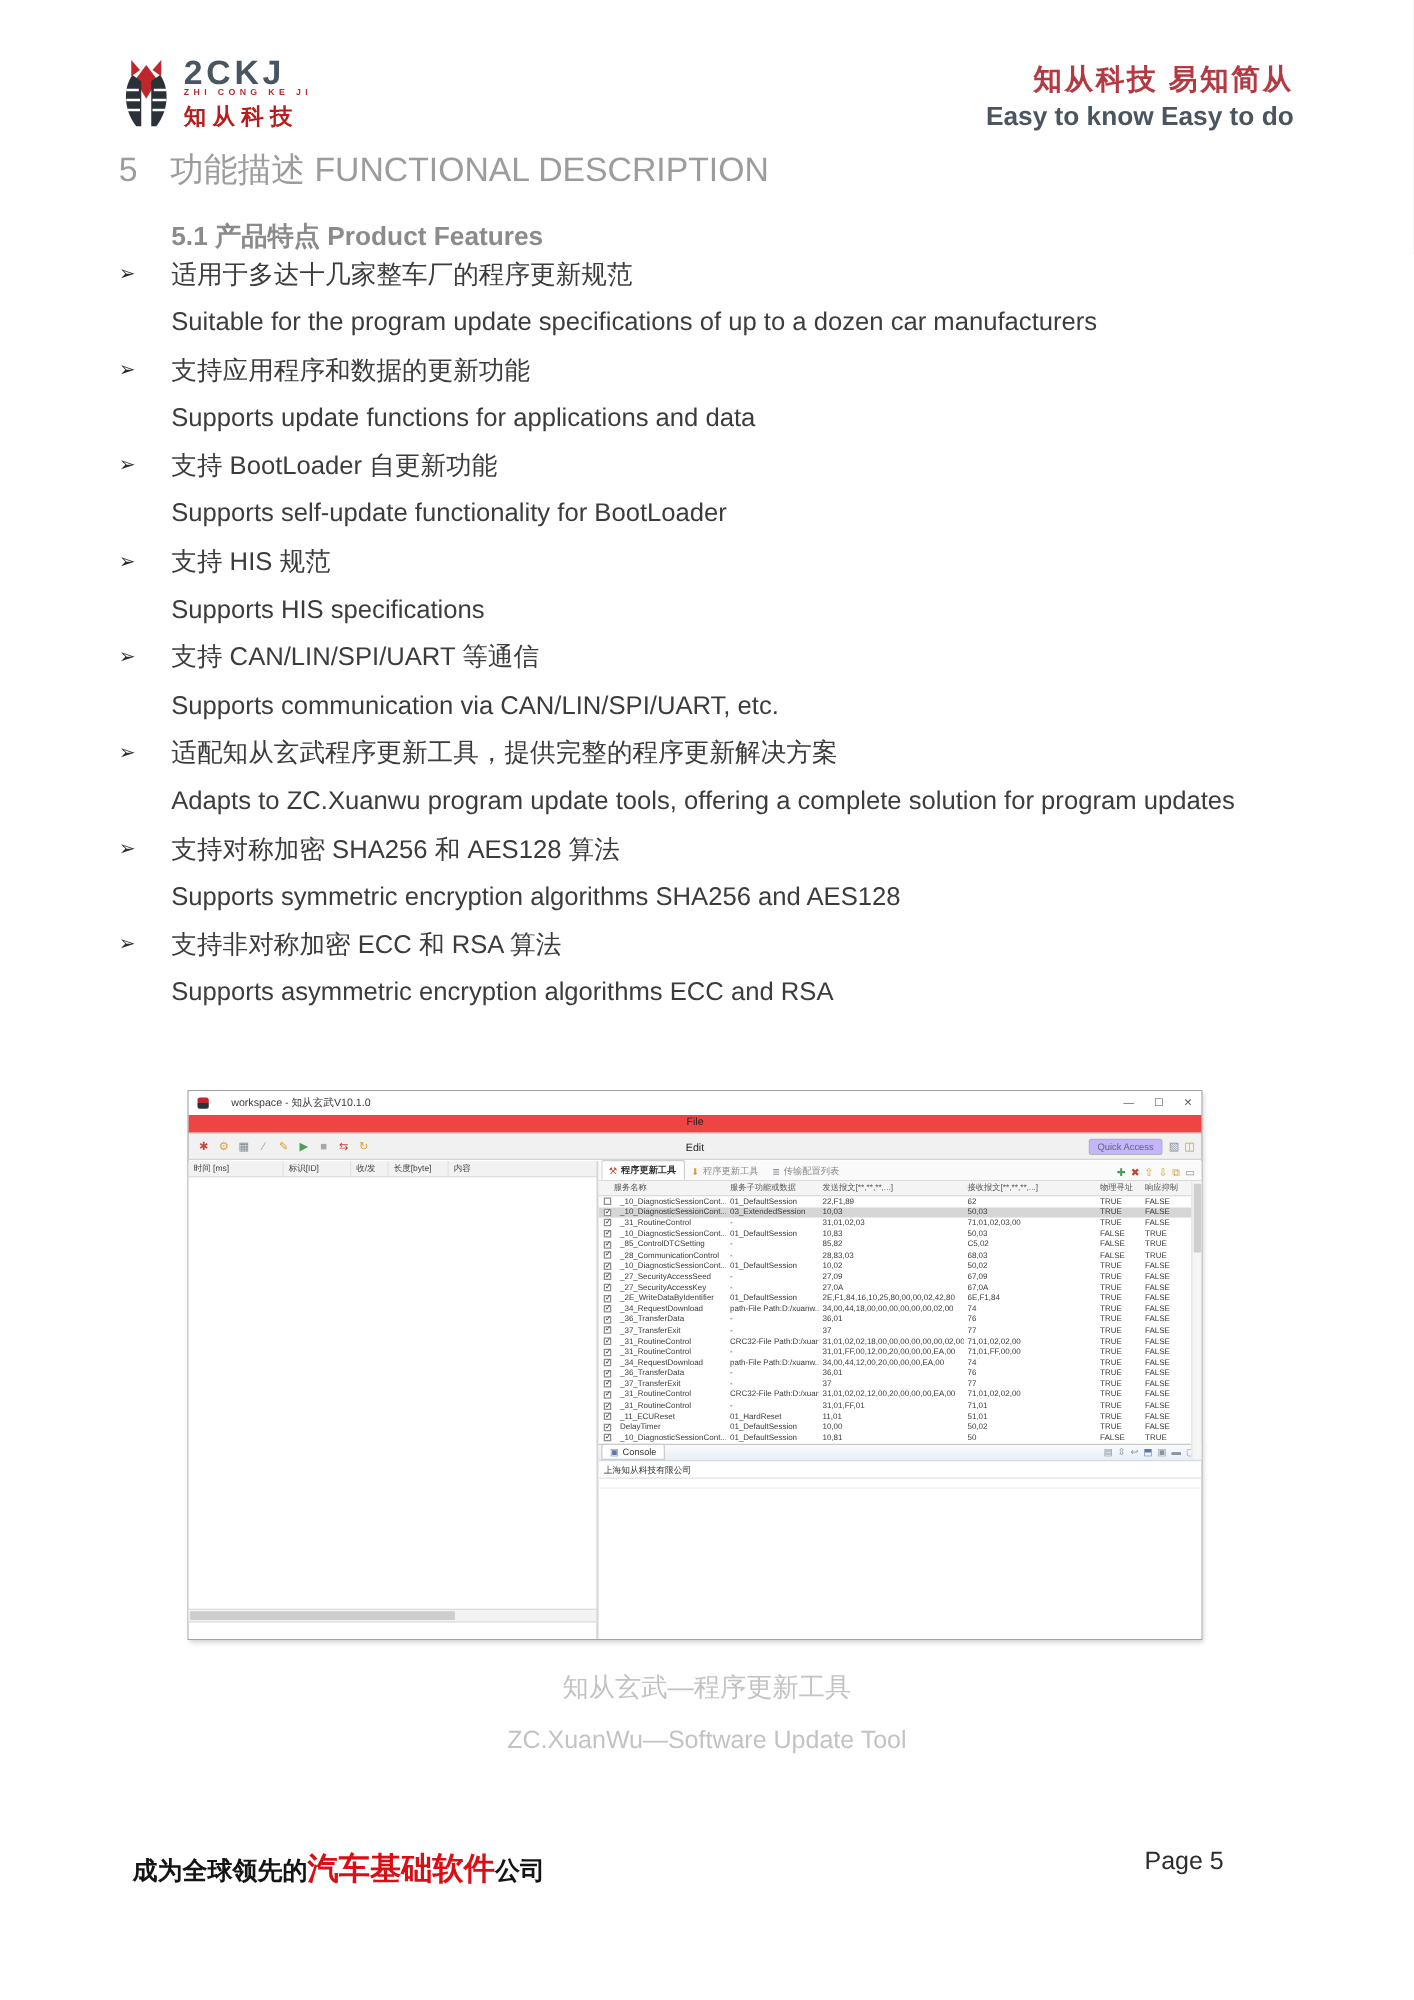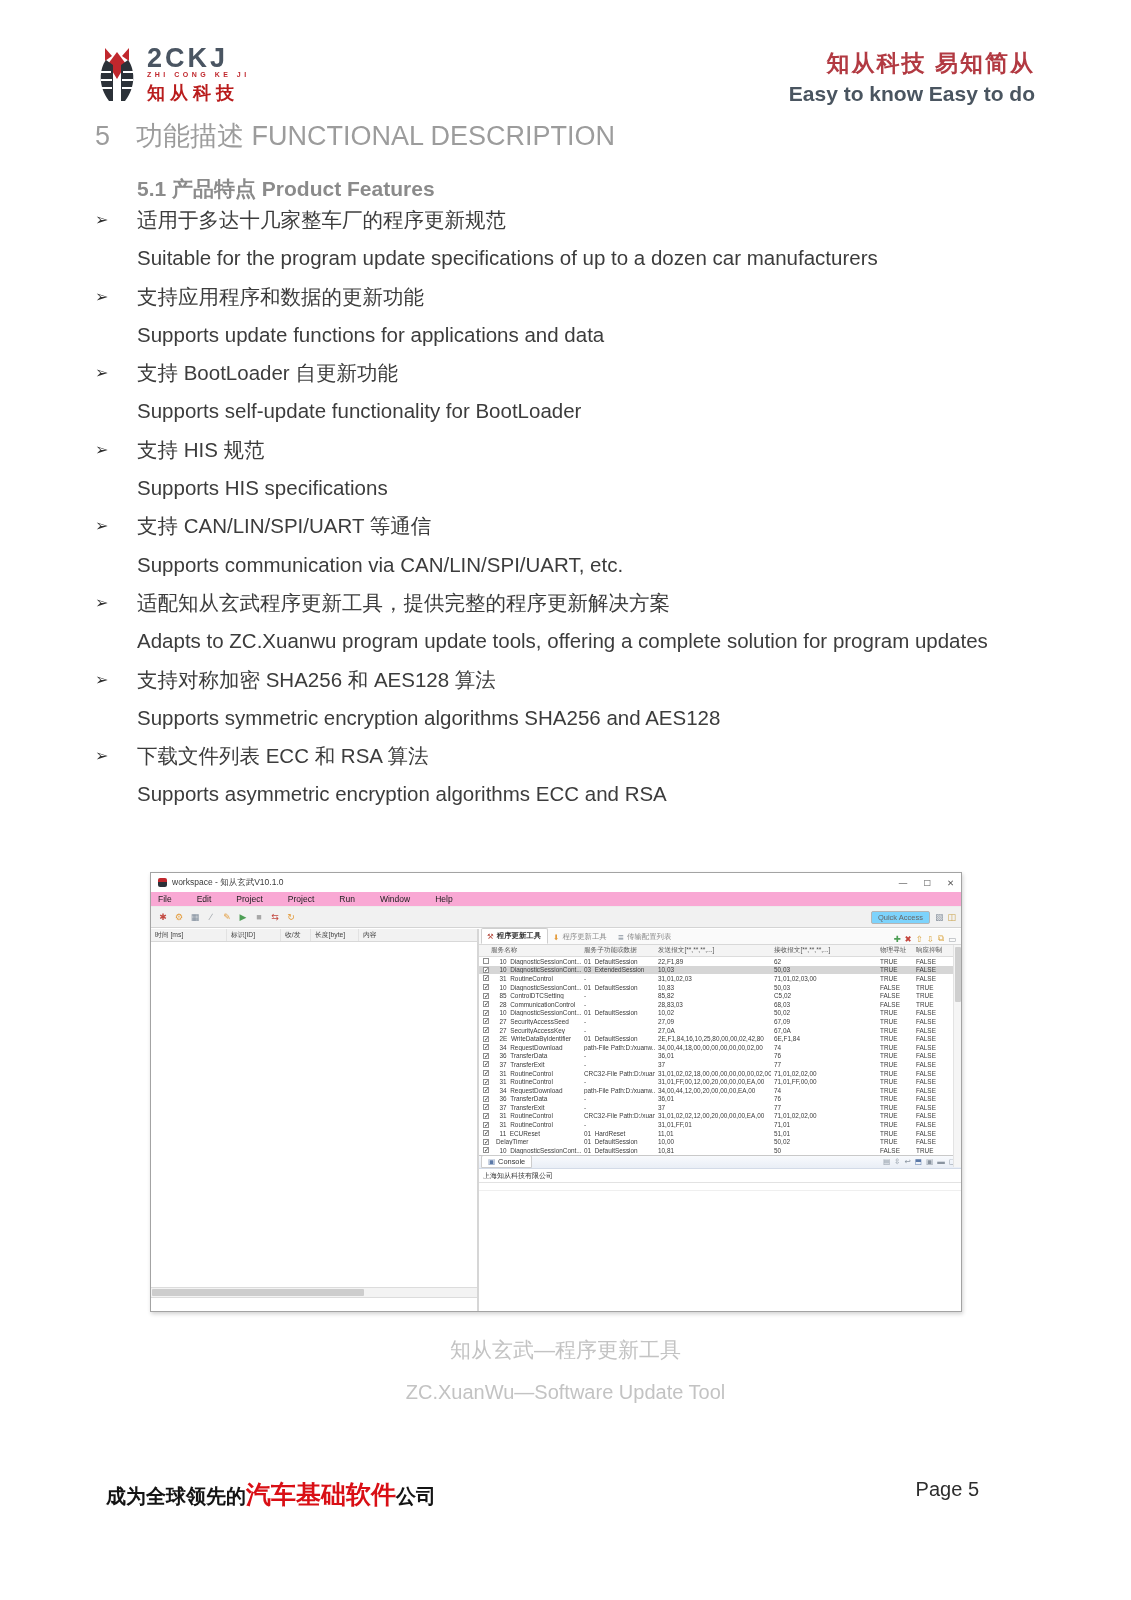--- a/index.html
+++ b/index.html
@@ -27,28 +27,28 @@
   .features { position:absolute; left:95px; top:201px; width:912px; font-size:20.5px; color:#3c3c3c; line-height:38.3px; }
   .feature-cn { display:flex; }
   .bullet { width:42px; flex:0 0 42px; font-size:16px; color:#2f2f2f; }
   .feature-en { padding-left:42px; }
 
   
   .appwin { position:absolute; left:150px; top:872px; width:812px; height:440px; background:#fff;
             border:1px solid #a3a3a3; box-shadow:1px 2px 4px rgba(0,0,0,.18); font-size:9px; color:#333; }
   .titlebar { height:19px; display:flex; align-items:center; padding:0 7px; background:#fff; }
   .appicon { width:9px; height:9px; display:inline-block; background:linear-gradient(#c0272d 45%, #2b3138 45%); border-radius:2px; }
-  .apptitle { margin-left:5px; font-size:8.5px; color:#3a3a3a; }
+  .apptitle { margin-left:18px; font-size:8.5px; color:#3a3a3a; }
   .winctrls { margin-left:auto; display:flex; gap:16px; font-size:8.5px; color:#555; }
   .winbtn { cursor:default; }
-  .menubar { height:15px; display:flex; align-items:center; gap:25px; padding:0 7px; background:#f9a8d4; border-bottom:1px solid #ececec; font-size:8.5px; color:#222; }
+  .menubar { height:15px; display:flex; align-items:center; gap:11px; padding:0 7px; background:#ef4444; border-bottom:1px solid #ececec; font-size:8.5px; color:#222;flex-direction:column; }
   .toolbar { height:21px; background:#f1f1f1; border-bottom:1px solid #d4d4d4; display:flex; align-items:center; padding:0 5px; }
   .tb-icon { width:14px; height:14px; display:inline-flex; align-items:center; justify-content:center; font-size:9px; margin-right:2px; }
   .tb-right { margin-left:auto; display:flex; align-items:center; gap:5px; }
-  .quick-access { border:1px solid #b5b5b5; border-radius:2px; background:#7dd3fc; color:#666; font-size:7.5px; padding:1px 6px; }
+  .quick-access { border:1px solid #b5b5b5; border-radius:2px; background:#c4b5fd; color:#666; font-size:7.5px; padding:1px 6px; }
   .pi-icon { font-size:9px; }
 
   .appmain { position:absolute; top:56px; bottom:0; left:0; right:0; display:flex; background:#fff; }
 
   
   .lpanel { width:328px; flex:0 0 328px; border-right:2px solid #d6d6d6; position:relative; background:#fff; }
   .lheader { height:13px; background:#f2f2f2; border-bottom:1px solid #d8d8d8; display:flex; align-items:center; font-size:6.8px; color:#444; }
   .lc { padding-left:4px; white-space:nowrap; overflow:hidden; border-right:1px solid #e2e2e2; height:100%; display:flex; align-items:center; }
   .lc0{ width:76px;} .lc1{ width:54px;} .lc2{ width:30px;} .lc3{ width:48px;} .lc4{ flex:1; border-right:none; }
   .lbody { position:absolute; top:13px; bottom:26px; left:0; right:0; background:#fff; }
@@ -161,21 +161,21 @@
         <span>适配知从玄武程序更新工具，提供完整的程序更新解决方案</span>
       </div>
       <div class="feature-en">Adapts to ZC.Xuanwu program update tools, offering a complete solution for program updates</div>
       <div class="feature-cn">
         <span class="bullet">➢</span>
         <span>支持对称加密 SHA256 和 AES128 算法</span>
       </div>
       <div class="feature-en">Supports symmetric encryption algorithms SHA256 and AES128</div>
       <div class="feature-cn">
         <span class="bullet">➢</span>
-        <span>下载文件列表 ECC 和 RSA 算法</span>
+        <span>支持非对称加密 ECC 和 RSA 算法</span>
       </div>
       <div class="feature-en">Supports asymmetric encryption algorithms ECC and RSA</div>
     </div>
 
   <div class="appwin">
     <div class="titlebar">
       <span class="appicon"></span>
       <span class="apptitle">workspace - 知从玄武V10.1.0</span>
       <span class="winctrls">
           <span class="winbtn">—</span>

